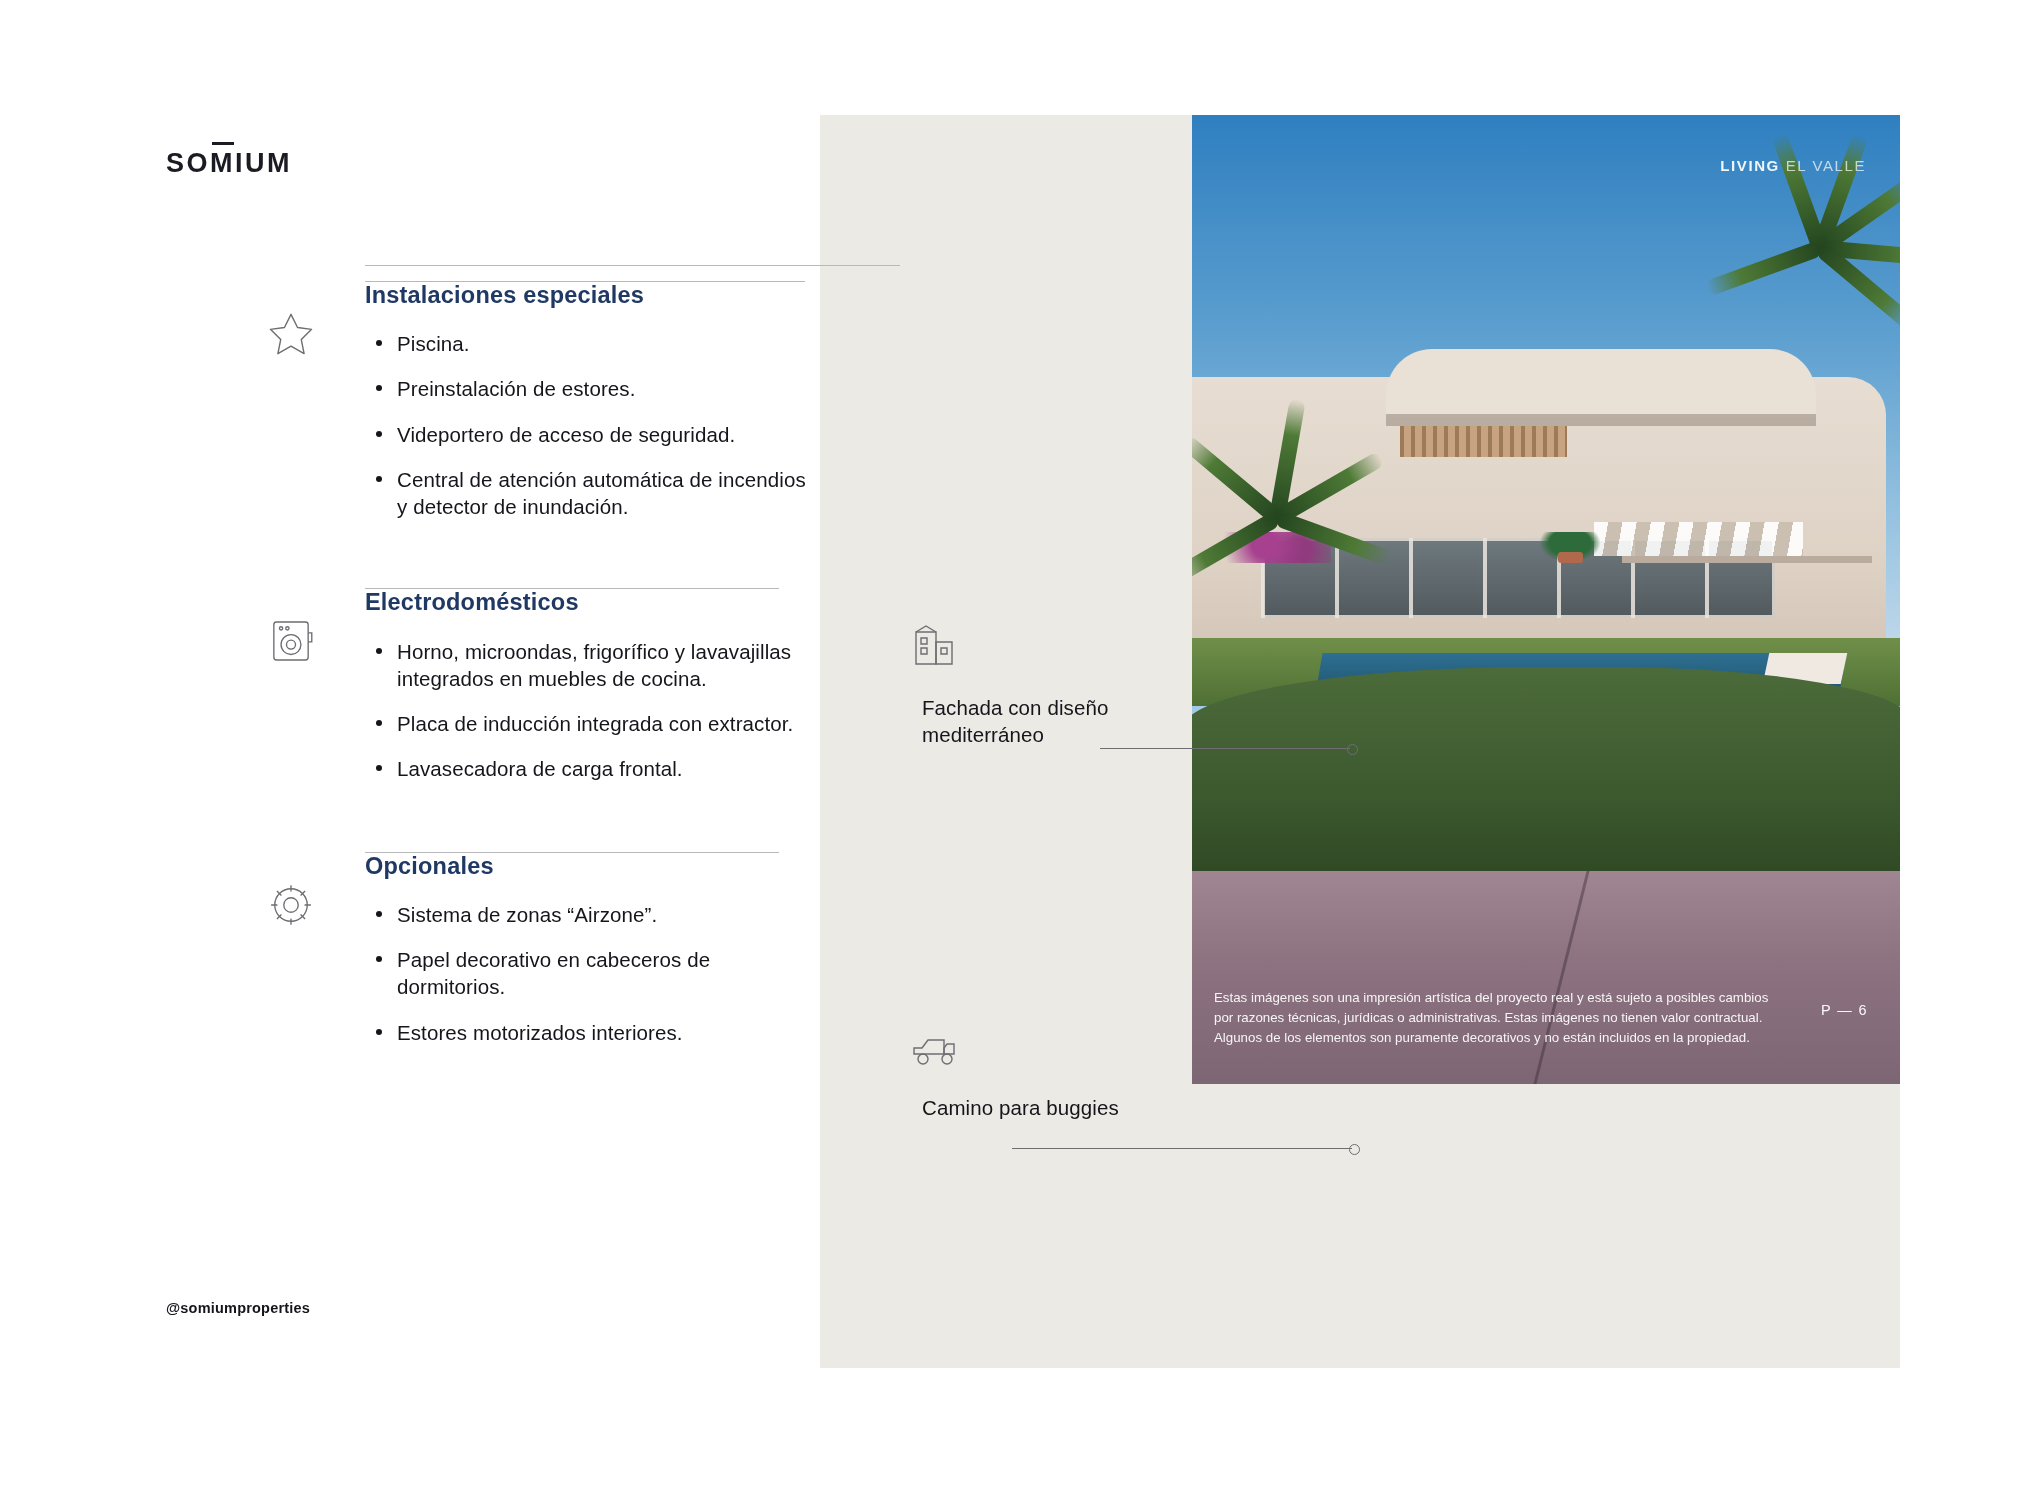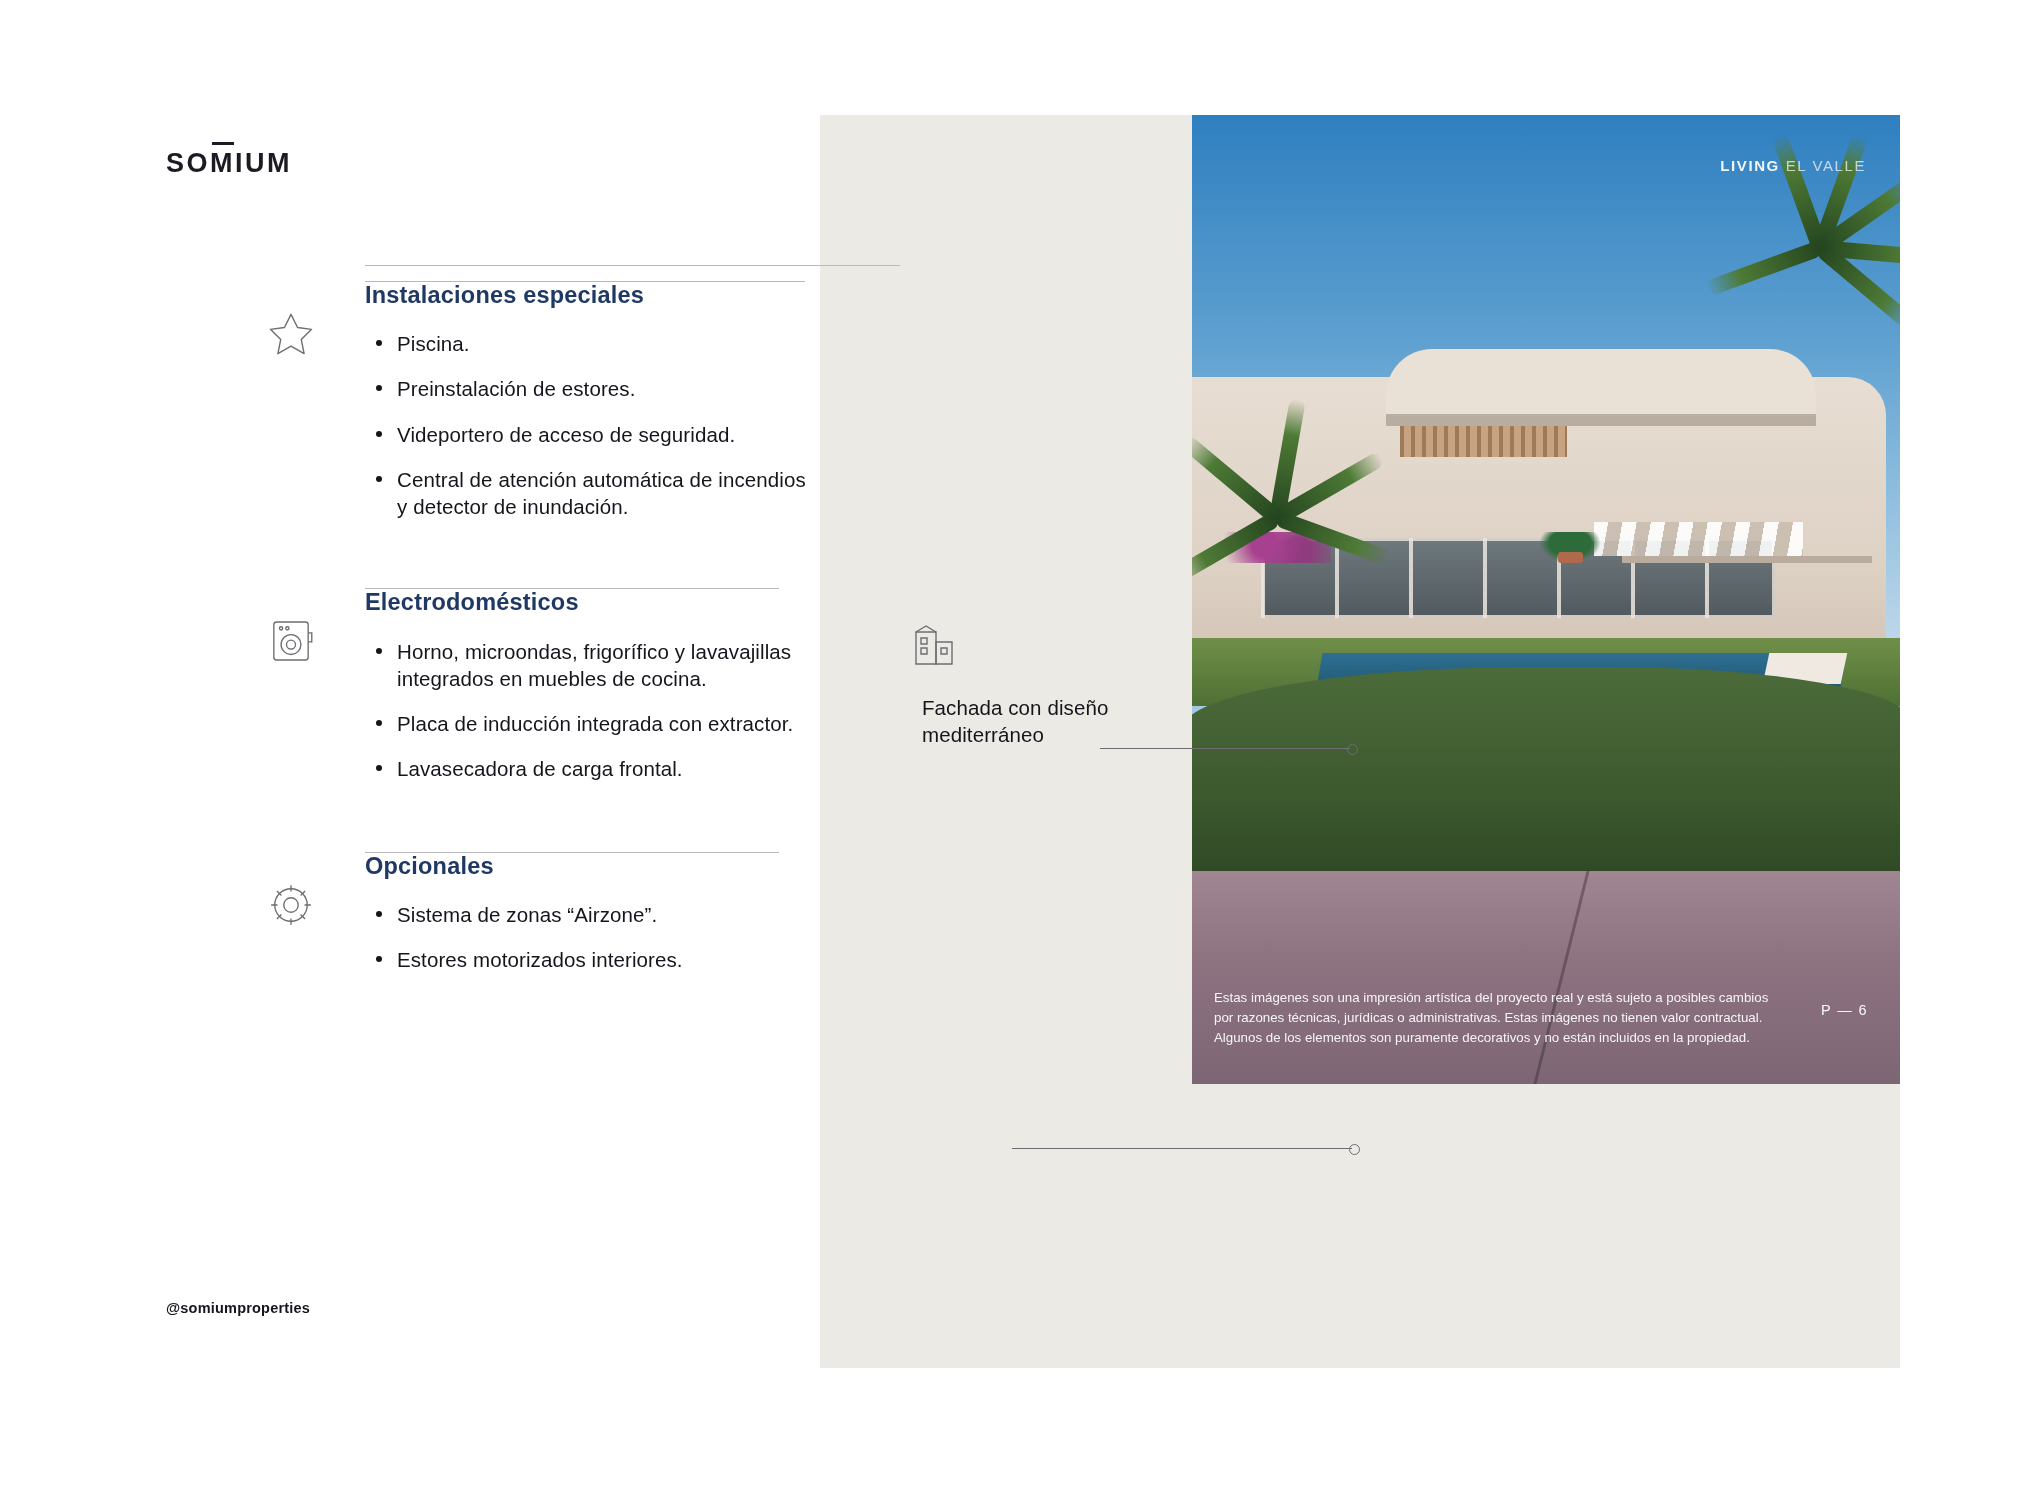--- a/index.html
+++ b/index.html
@@ -477,20 +477,31 @@
         <path d="M28 22h16v22H28z"></path>
         <path d="M13 18h6v6h-6zM13 28h6v6h-6zM33 28h6v6h-6z"></path>
         <path d="M8 12l10-6 10 6"></path>
       </svg>
     </div>
     <div class="co-label">Fachada con diseño mediterráneo</div>
   </div>
   <div class="leader leader-1"></div>
   <div class="leader-dot leader-1-dot"></div>
 
+  <div class="callout callout-2">
+    <div class="co-icon">
+      <svg viewBox="0 0 52 52" width="52" height="52" fill="none" stroke="currentColor" stroke-width="1.4">
+        <path d="M6 34h30V20H20l-6 8H6z"></path>
+        <path d="M36 34h10V24h-7l-3 4z"></path>
+        <circle cx="15" cy="39" r="5"></circle>
+        <circle cx="39" cy="39" r="5"></circle>
+      </svg>
+    </div>
+    <div class="co-label">Camino para buggies</div>
+  </div>
   <div class="leader leader-2"></div>
   <div class="leader-dot leader-2-dot"></div>
 
   <div class="left-col">
 
     <div class="section">
       <div class="sec-rule long"></div>
       <div class="sec-icon">
         <svg viewBox="0 0 62 62" width="58" height="58" fill="none" stroke="currentColor" stroke-width="1.5" stroke-linejoin="round">
           <path d="M31 10l7 14 15 2-11 11 3 15-14-8-14 8 3-15-11-11 15-2z"></path>
@@ -534,20 +545,21 @@
       <div class="sec-icon">
         <svg viewBox="0 0 62 62" width="56" height="56" fill="none" stroke="currentColor" stroke-width="1.5">
           <circle cx="31" cy="31" r="8"></circle>
           <path d="M31 9v7M31 46v7M9 31h7M46 31h7M15.4 15.4l5 5M41.6 41.6l5 5M46.6 15.4l-5 5M20.4 41.6l-5 5"></path>
           <circle cx="31" cy="31" r="18"></circle>
         </svg>
       </div>
       <h2 class="sec-title">Opcionales</h2>
       <ul class="items">
         <li>Sistema de zonas “Airzone”.</li>
+        <li>Papel decorativo en cabeceros de dormitorios.</li>
         <li>Estores motorizados interiores.</li>
       </ul>
     </div>
   </div>
 
   <div class="handle">@somiumproperties</div>
 
 </div>
 
 </body></html>

